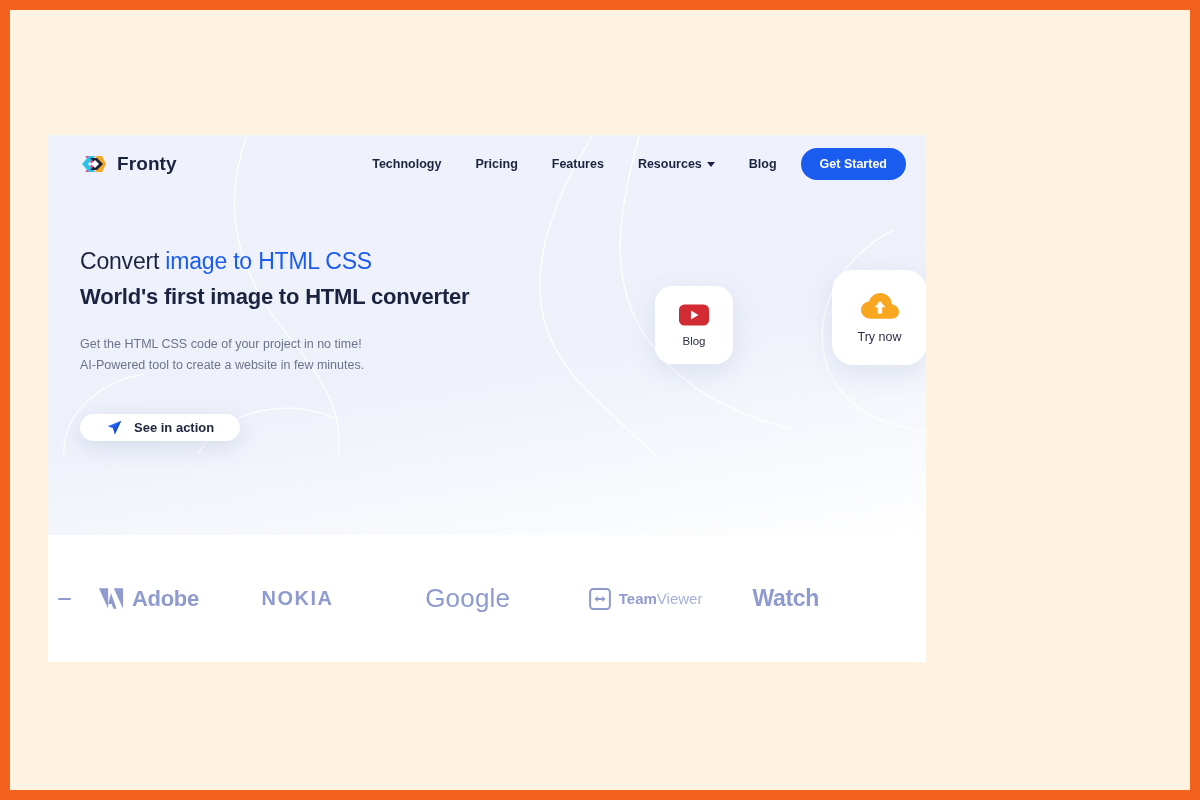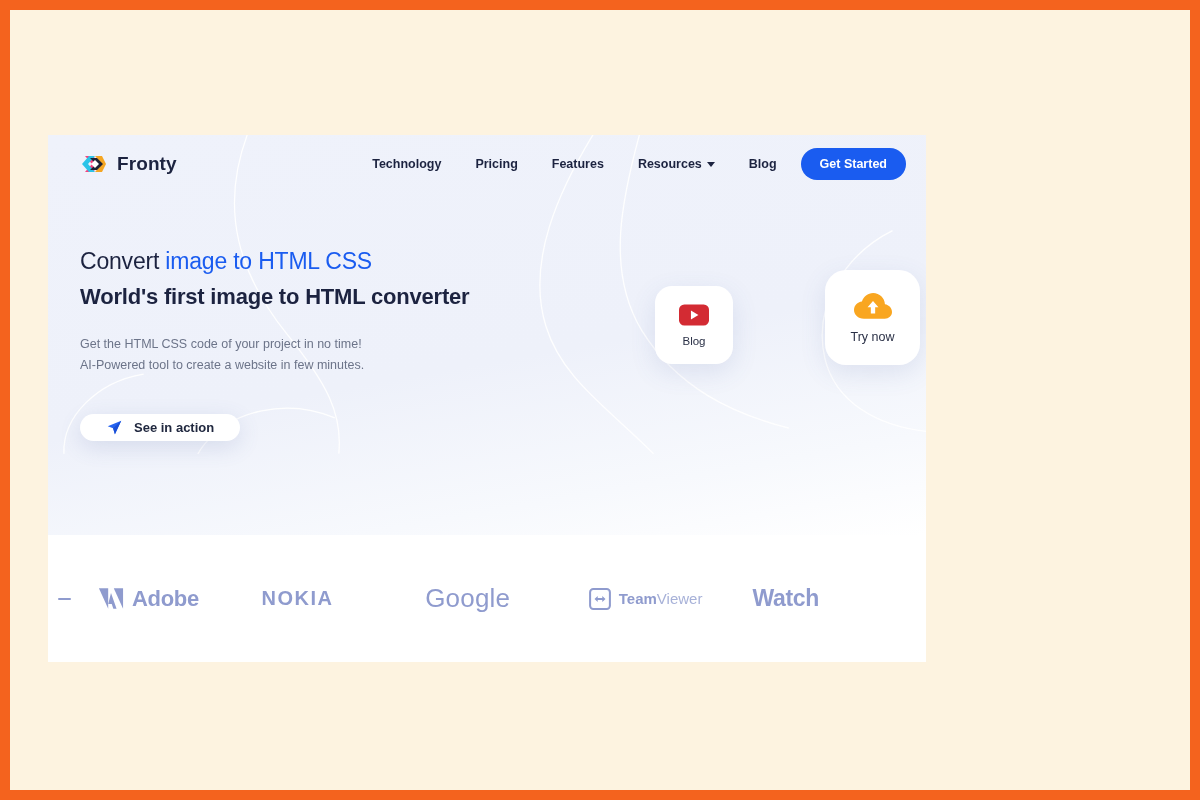--- a/index.html
+++ b/index.html
@@ -186,21 +186,21 @@
     gap: 9px;
     cursor: pointer;
   }
   .tile-label {
     font-size: 11.5px;
     color: #2a3046;
     font-weight: 500;
     white-space: nowrap;
   }
   .tile-watch    { left: 35px;  top: 38px;  width: 78px;  height: 78px; }
-  .tile-trynow   { left: 205px; top: 22px;  width: 95px;  height: 95px; border-radius: 21px; }
+  .tile-trynow   { left: 212px; top: 22px;  width: 95px;  height: 95px; border-radius: 21px; }
   .tile-examples { left: 345px; top: 38px;  width: 78px;  height: 78px; }
   .tile-trynow .tile-label { font-size: 12.5px; }
 
   
   .logos {
     position: relative;
     height: 127px;
     background: #ffffff;
     display: flex;
     align-items: center;

